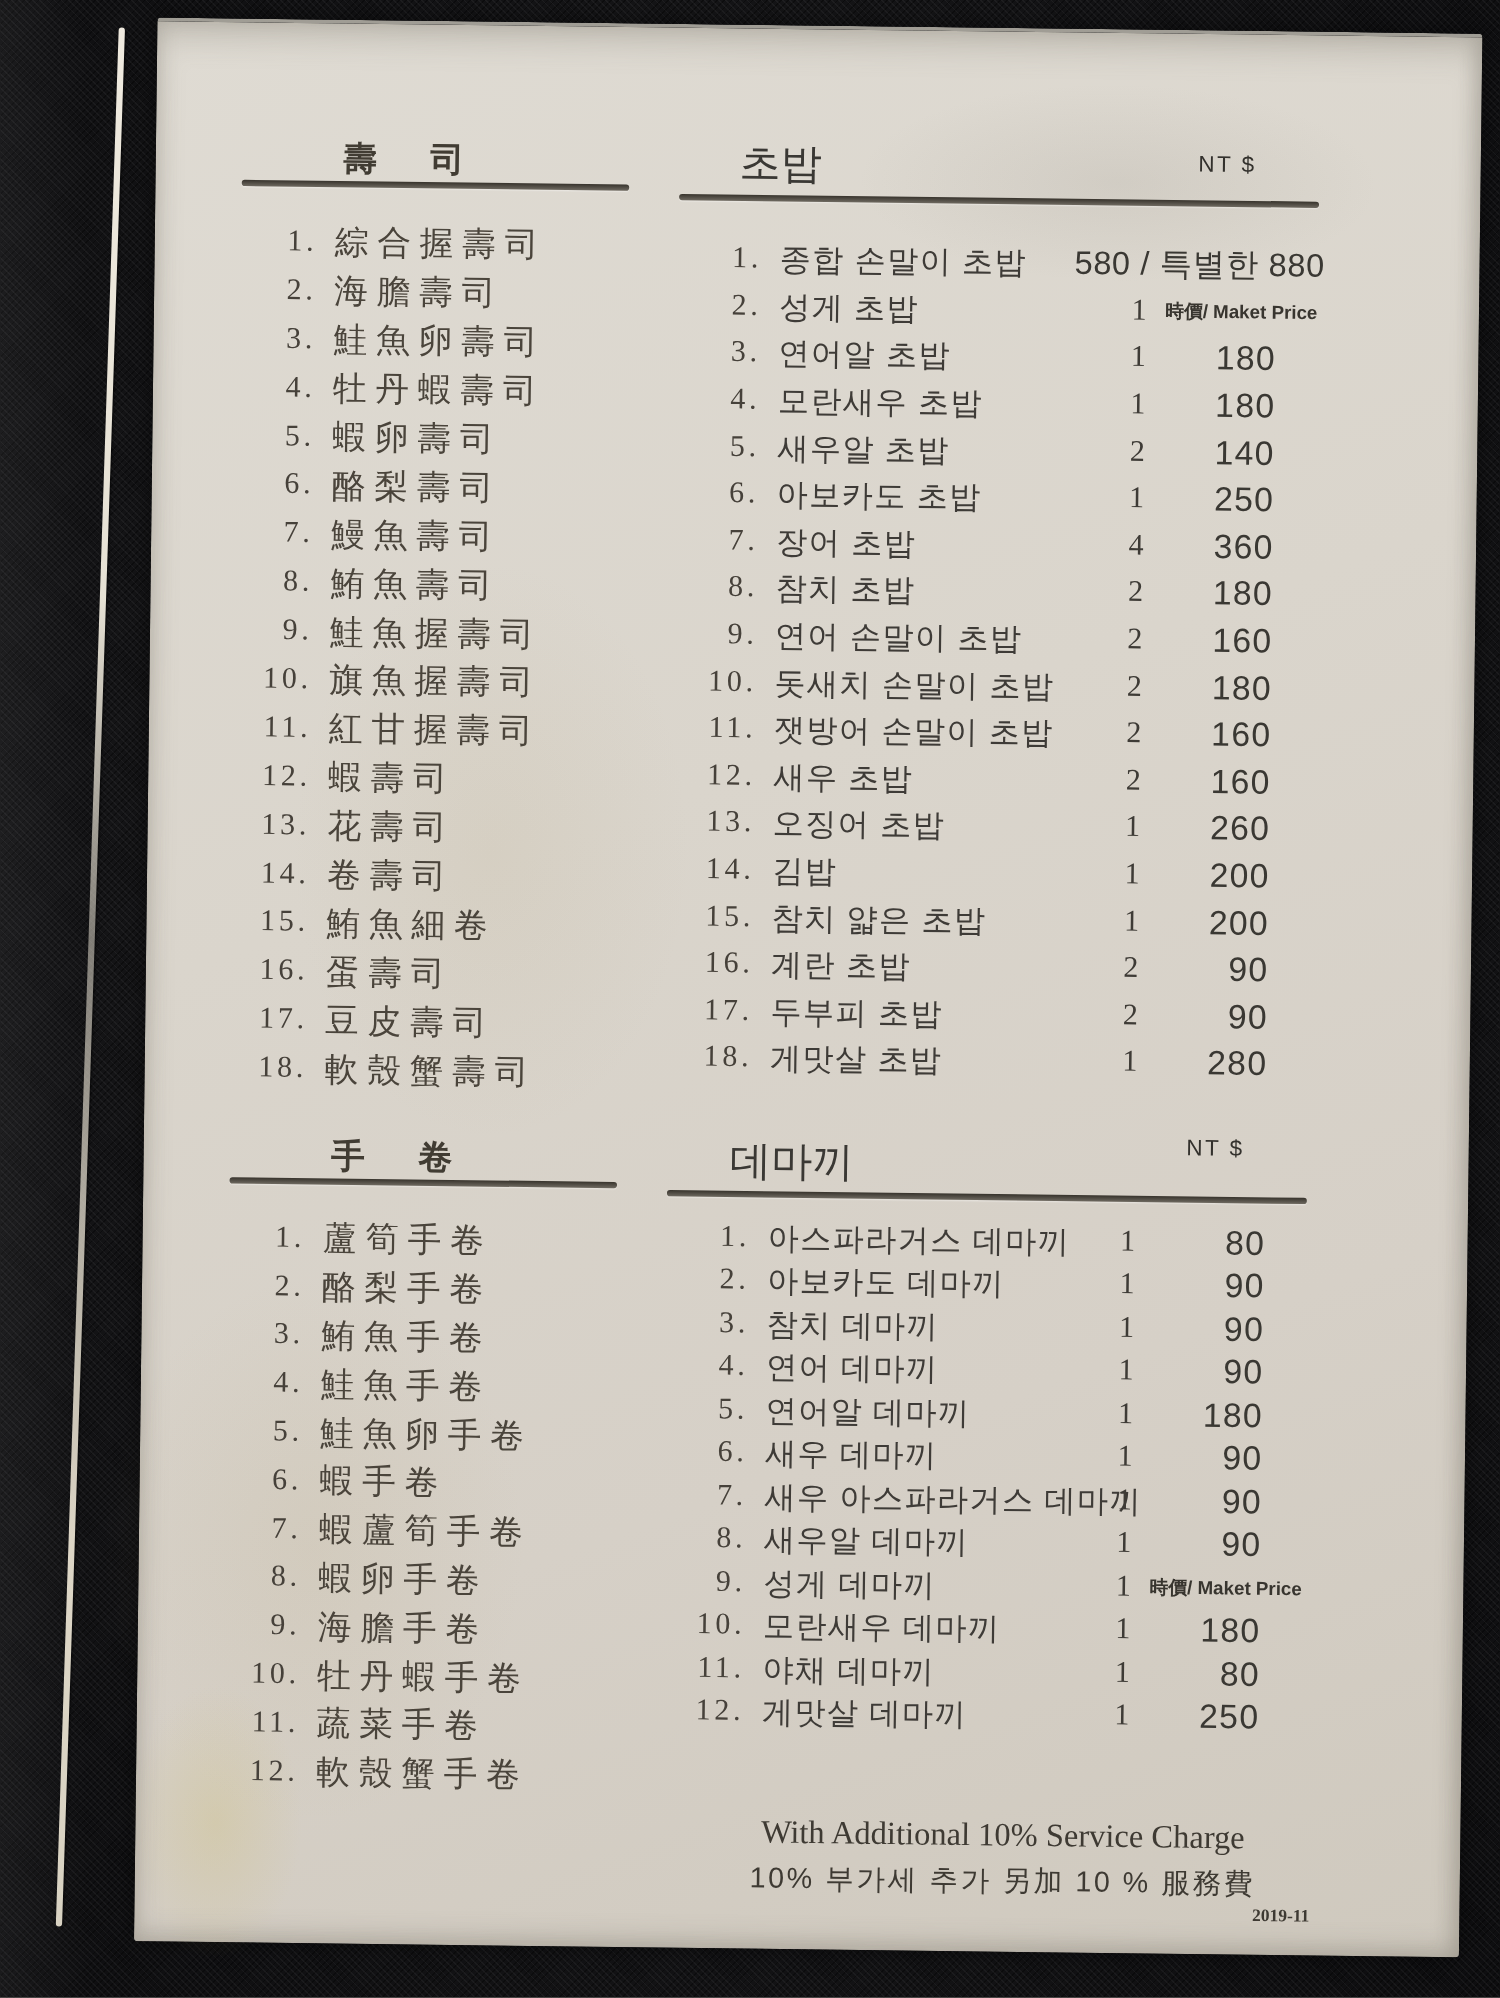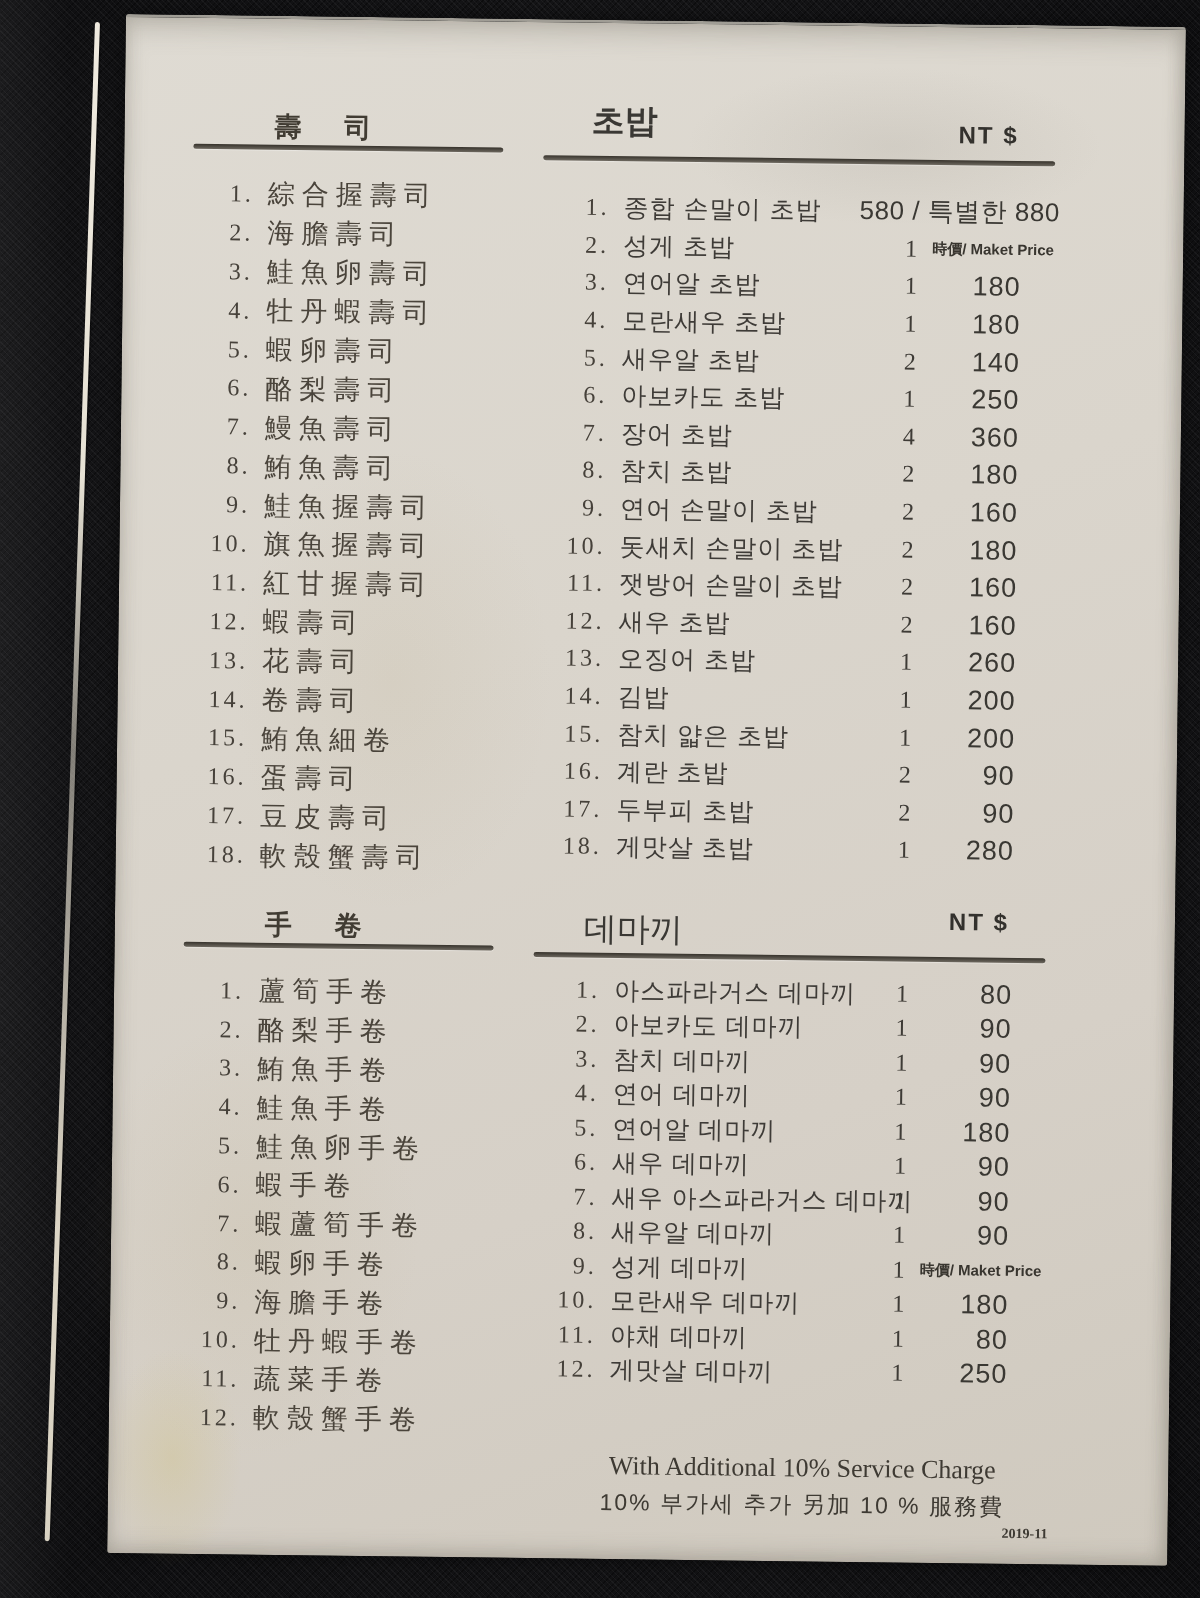--- a/index.html
+++ b/index.html
@@ -60,21 +60,21 @@
   .title-zh{
     position:absolute;font-weight:bold;font-size:27px;color:#413c33;
     letter-spacing:18px;white-space:nowrap;
   }
   .title-ko{
     position:absolute;font-family:"Liberation Sans","DejaVu Sans",sans-serif;
     font-size:33px;font-weight:500;color:#3a3834;white-space:nowrap;
   }
   .ntd{
     position:absolute;font-family:"Liberation Sans","DejaVu Sans",sans-serif;
-    font-size:24px;font-weight:bold;color:#33312d;letter-spacing:2px;white-space:nowrap;
+    font-size:18px;font-weight:normal;color:#33312d;letter-spacing:2px;white-space:nowrap;
   }
   .rule{
     position:absolute;height:5px;border-radius:3px;
     background:linear-gradient(to bottom,#37332c,#6e6960);
     box-shadow:0 1px 1px rgba(255,255,255,0.35);
   }
 
   
   .list{position:absolute;}
   .row{position:relative;display:flex;align-items:center;height:var(--rh);}
@@ -133,21 +133,21 @@
 
 <div class="page">
   <div class="stain-top"></div>
   <div class="stain-big"></div>
   <div class="stain-water"></div>
   <div class="stain-yellow"></div>
 
   <div class="title-zh" style="left:150px;top:90px;">壽 司</div>
   <div class="rule" style="left:69px;top:126px;width:310px;"></div>
 
-  <div class="title-ko" style="left:467px;top:76px;font-weight:bold;">초밥</div>
+  <div class="title-ko" style="left:467px;top:86px;">초밥</div>
   <div class="ntd" style="left:834px;top:94px;">NT $</div>
   <div class="rule" style="left:419px;top:133px;width:512px;"></div>
 
   <div class="list" style="left:80px;top:156px;width:350px;--rh:38.9px;">
 
       <div class="row row-zh">
         <span class="num">1.</span>
         <span class="name">綜合握壽司</span>
       </div>
 

